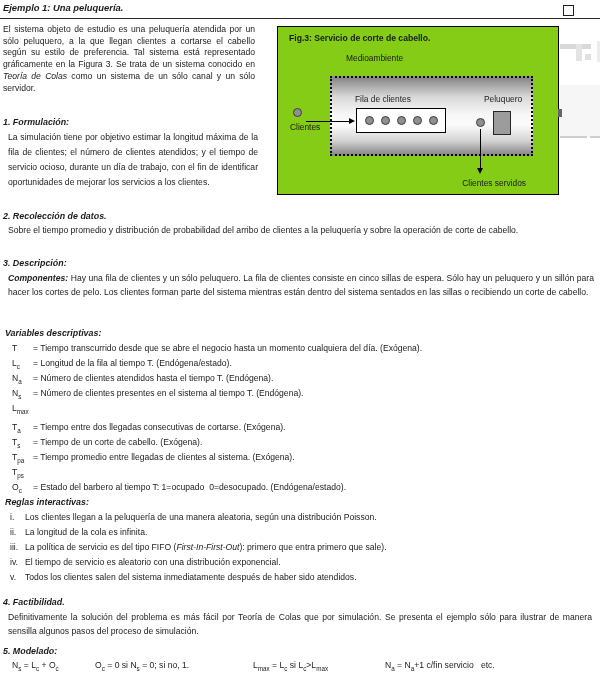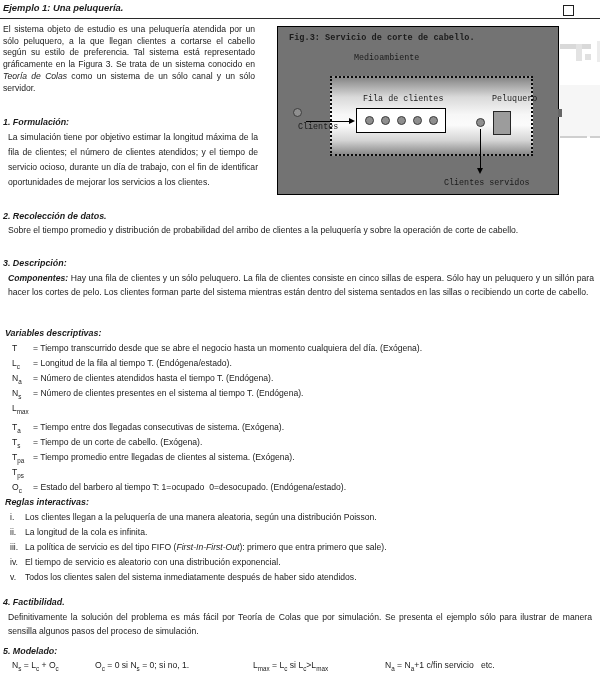--- a/index.html
+++ b/index.html
@@ -11,23 +11,23 @@
   .head{font-size:8.9px;font-weight:bold;font-style:italic;}
   .para{font-size:8.6px;text-align:justify;}
   sub{font-size:6.3px;line-height:0;}
   .var-row{font-size:8.6px;white-space:pre;}
   .var-sym{position:absolute;left:0;top:0;}
   .var-desc{position:absolute;left:21px;top:0;white-space:pre;}
   .rule-num{position:absolute;left:0;top:0;font-size:8.6px;}
   .rule-text{position:absolute;left:15px;top:0;font-size:8.6px;white-space:nowrap;}
   .formula{font-size:8.6px;white-space:pre;}
   
-  .fig-box{border:1.2px solid #000;background:#737373;font-family:Liberation Mono, monospace;}
+  .fig-box{border:1.2px solid #000;background:#84cc16;}
   .fig-title{font-size:8.6px;font-weight:bold;}
-  .fig-label{font-size:8.4px;margin-left:8px;}
+  .fig-label{font-size:8.4px;}
   .env-box{border:2px dotted #0a0a0a;box-sizing:border-box;
     background:linear-gradient(180deg,#878787 0%,#d9d9d9 25%,#f7f7f7 48%,#fbfbfb 62%,#d5d5d5 82%,#8a8a8a 100%);}
   .queue-box{background:#fff;border:1px solid #000;display:flex;align-items:center;justify-content:center;gap:7px;box-sizing:border-box;}
   .dot{width:9px;height:9px;border-radius:50%;background:#8f8f8f;border:1px solid #3d3d3d;box-sizing:border-box;}
   .barber-rect{background:#9c9c9c;border:1px solid #262626;box-sizing:border-box;}
   .h-line{height:1px;background:#000;}
   .v-line{width:1px;background:#000;}
   .arrow-right{width:0;height:0;border-top:3.5px solid transparent;border-bottom:3.5px solid transparent;border-left:6px solid #000;}
   .arrow-down{width:0;height:0;border-left:3.5px solid transparent;border-right:3.5px solid transparent;border-top:6px solid #000;}
   .checkbox{width:11px;height:11px;border:1.2px solid #1f1f1f;background:#fff;box-sizing:border-box;}
@@ -63,21 +63,21 @@
       <div class="barber-rect abs" style="left:161px;top:33px;width:18px;height:24px;"></div>
     </div>
 
     <div class="dot abs" style="left:15px;top:81px;"></div>
     <div class="fig-label abs" style="left:12px;top:95px;">Clientes</div>
     <div class="h-line abs" style="left:28px;top:94px;width:43px;"></div>
     <div class="arrow-right abs" style="left:71px;top:91px;"></div>
 
     <div class="v-line abs" style="left:202px;top:102px;height:40px;"></div>
     <div class="arrow-down abs" style="left:199px;top:141px;"></div>
-    <div class="fig-label abs" style="left:158px;top:151px;width:90px;text-align:left;">Clientes servidos</div>
+    <div class="fig-label abs" style="left:158px;top:151px;width:90px;text-align:right;">Clientes servidos</div>
   </div>
 
   <div class="artifact abs" style="left:560px;top:44px;width:31px;height:5px;background:#d9d9d9;"></div>
   <div class="artifact abs" style="left:576px;top:44px;width:6px;height:17px;background:#e3e3e3;"></div>
   <div class="artifact abs" style="left:585px;top:54px;width:6px;height:6px;background:#e0e0e0;"></div>
   <div class="artifact abs" style="left:597px;top:41px;width:3px;height:21px;background:#ececec;"></div>
   <div class="artifact abs" style="left:560px;top:85px;width:40px;height:52px;background:#f6f6f6;"></div>
   <div class="artifact abs" style="left:558px;top:109px;width:4px;height:8px;background:#666;"></div>
   <div class="artifact abs" style="left:560px;top:136px;width:27px;height:2px;background:#cfcfcf;"></div>
   <div class="artifact abs" style="left:590px;top:136px;width:10px;height:2px;background:#cfcfcf;"></div>
@@ -106,21 +106,21 @@
   </div>
   <div class="var-row abs" style="left:12px;top:388px;width:580px;">
     <span class="var-sym"><span>N</span><sub>s</sub></span>
     <span class="var-desc">= Número de clientes presentes en el sistema al tiempo T. (Endógena).</span>
   </div>
   <div class="var-row abs" style="left:12px;top:403px;width:580px;">
     <span class="var-sym"><span>L</span><sub>max</sub></span>
   </div>
   <div class="var-row abs" style="left:12px;top:422px;width:580px;">
     <span class="var-sym"><span>T</span><sub>a</sub></span>
-    <span class="var-desc">= Tiempo entre dos llegadas consecutivas de sistema. (Exógena).</span>
+    <span class="var-desc">= Tiempo entre dos llegadas consecutivas de cortarse. (Exógena).</span>
   </div>
   <div class="var-row abs" style="left:12px;top:437px;width:580px;">
     <span class="var-sym"><span>T</span><sub>s</sub></span>
     <span class="var-desc">= Tiempo de un corte de cabello. (Exógena).</span>
   </div>
   <div class="var-row abs" style="left:12px;top:452px;width:580px;">
     <span class="var-sym"><span>T</span><sub>pa</sub></span>
     <span class="var-desc">= Tiempo promedio entre llegadas de clientes al sistema. (Exógena).</span>
   </div>
   <div class="var-row abs" style="left:12px;top:467px;width:580px;">

